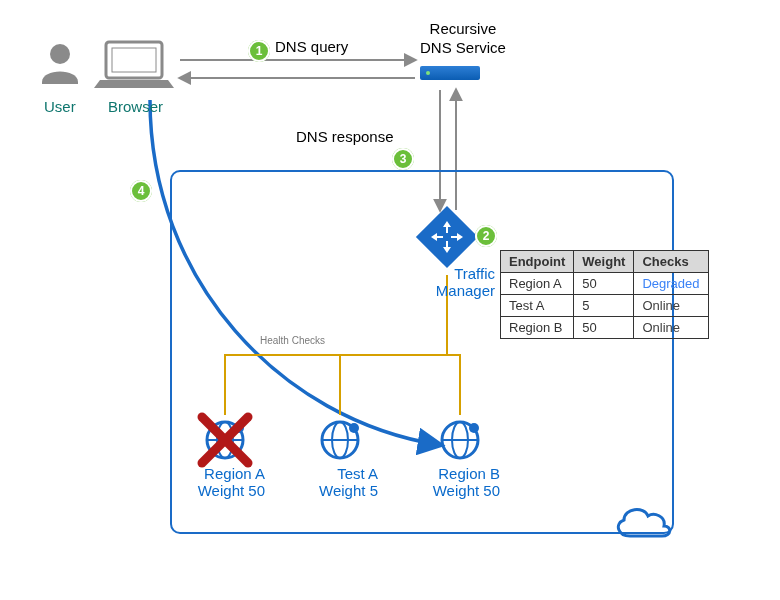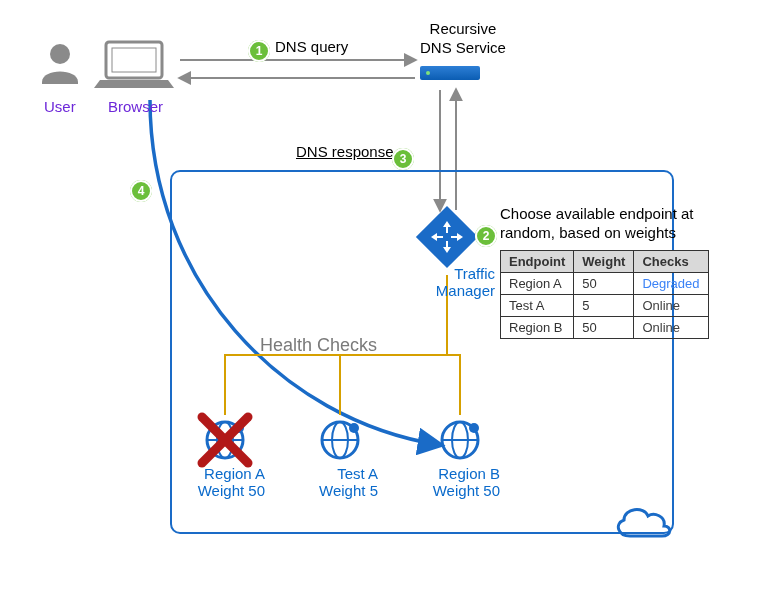--- a/index.html
+++ b/index.html
@@ -1,31 +1,31 @@
 <!DOCTYPE html>
 <html><head>
 <meta charset="utf-8">
 <style>
   html,body{margin:0;padding:0;width:780px;height:600px;font-family:"Segoe UI",Arial,sans-serif;background:#fff;color:#333;}
   .stage{position:relative;width:780px;height:600px;}
   .abs{position:absolute;}
-  .label{font-size:15px;color:#6d28d9;text-align:left;}
+  .label{font-size:15px;color:#0f766e;text-align:left;}
   .blue-text{color:#000000;font-size:15px;line-height:1.25;}
   .blue-label{color:#0a6acb;font-size:15px;text-align:right;}
   .azure-box{border:2px solid #1a6bc7;border-radius:10px;}
   .step-badge{width:22px;height:22px;border-radius:50%;background:#6bbf3a;color:#fff;font-size:12px;font-weight:bold;display:flex;align-items:center;justify-content:center;box-shadow:0 0 0 2px #fff inset;}
   .dns-device{width:60px;height:14px;background:linear-gradient(#2d7fd6,#0b5db3);border-radius:2px;position:relative;}
   .dns-device:before{content:"";position:absolute;left:6px;top:5px;width:4px;height:4px;border-radius:50%;background:#7fe27a;}
   .endpoint-table{border-collapse:collapse;font-size:13px;}
   .endpoint-table th,.endpoint-table td{border:1px solid #333;padding:3px 8px;text-align:left;}
   .endpoint-table th{background:#d9d9d9;font-weight:bold;}
   .status-degraded{color:#3b82f6;}
   .status-online{color:#404040;}
   svg.overlay{position:absolute;left:0;top:0;pointer-events:none;}
-  .hc-label{font-size:18px;color:#7a7a7a;text-align:right;}
+  .hc-label{font-size:10px;color:#7a7a7a;text-align:right;}
 </style>
 </head>
 <body>
 
 <div class="stage">
 
   <svg class="overlay" width="780" height="600">
     <defs>
       <marker id="arrGray" viewBox="0 0 10 10" refX="8" refY="5" markerWidth="7" markerHeight="7" orient="auto-start-reverse">
         <path d="M0,0 L10,5 L0,10 z" fill="#8a8a8a"></path>
@@ -108,27 +108,26 @@
   <div class="abs blue-text" style="left:420px;top:20px;text-align:center;">
     <span>Recursive</span><br>
     <span>DNS Service</span>
   </div>
 
   <div class="abs blue-label" style="left:400px;top:265px;width:95px;">Traffic Manager</div>
 
   <div class="abs step-badge" style="left:248px;top:40px;">1</div>
   <div class="abs blue-text" style="left:275px;top:38px;">DNS query</div>
 
-  <div class="abs blue-text" style="left:296px;top:143px;text-decoration:underline;">DNS response</div>
+  <div class="abs blue-text" style="left:296px;top:128px;">DNS response</div>
   <div class="abs step-badge" style="left:392px;top:148px;">3</div>
 
   <div class="abs step-badge" style="left:130px;top:180px;">4</div>
 
   <div class="abs step-badge" style="left:475px;top:225px;">2</div>
-  <div class="abs blue-text" style="left:500px;top:205px;width:220px;">Choose available endpoint at random, based on weights</div>
 
   <table class="abs endpoint-table" style="left:500px;top:250px;padding-left:18px;">
     <thead>
         <tr>
       <th>Endpoint</th>
       <th>Weight</th>
       <th>Checks</th>
     </tr>
       </thead>
     <tbody id="ep-tbody">

